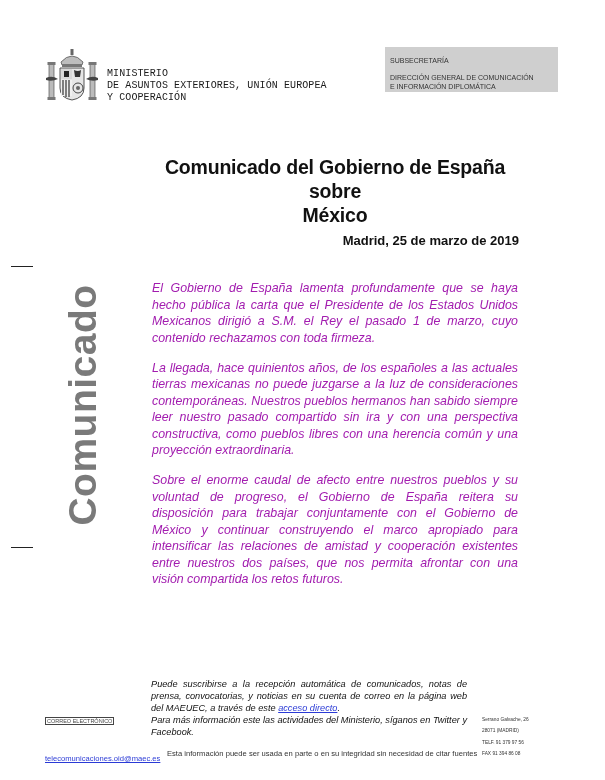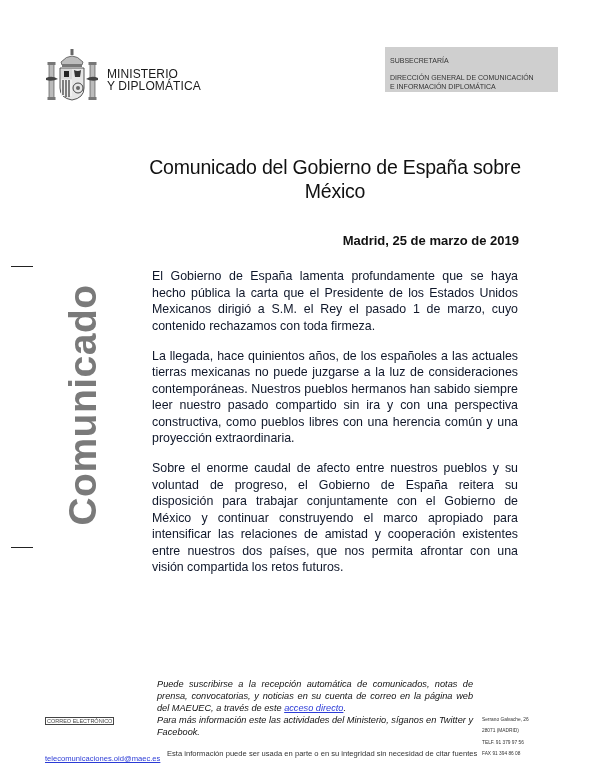--- a/index.html
+++ b/index.html
@@ -1,31 +1,31 @@
 <!DOCTYPE html>
 <html><head>
 <meta charset="utf-8">
 <style>
   html, body { margin: 0; padding: 0; background: #ffffff; }
   body { width: 605px; height: 780px; position: relative; overflow: hidden; font-family: "Liberation Sans", sans-serif; color: #111; }
   .abs { position: absolute; }
   .crest { left: 44px; top: 48px; width: 56px; height: 56px; }
-  .ministry { left: 107px; top: 68px; font-size: 12px; line-height: 12.2px; color: #1a1a1a; letter-spacing: 0.1px; }
+  .ministry { left: 107px; top: 68px; font-size: 10px; line-height: 12.2px; color: #1a1a1a; letter-spacing: 0.1px; font-family: Liberation Mono, monospace; }
   .ministry div { white-space: nowrap; }
   .greybox { left: 385px; top: 47px; width: 173px; height: 45px; background: #cfcfcf; }
   .gb-sub { position: absolute; left: 5px; top: 10px; font-size: 7px; color: #333; white-space: nowrap; }
   .gb-dir { position: absolute; left: 5px; top: 27px; font-size: 7px; line-height: 8.6px; color: #333; white-space: nowrap; }
-  .title { left: 140px; top: 155px; width: 390px; text-align: center; font-weight: normal; font-size: 19.5px; line-height: 24px; color: #111; letter-spacing: -0.2px; }
+  .title { left: 140px; top: 155px; width: 390px; text-align: center; font-weight: bold; font-size: 19.5px; line-height: 24px; color: #111; letter-spacing: -0.2px; }
   .date { right: 86px; top: 233px; font-weight: bold; font-size: 13px; color: #111; white-space: nowrap; }
   .side-line { left: 11px; width: 22px; height: 1.2px; background: #222; }
   .vertical { left: 58px; top: 285px; width: 50px; height: 240px; }
   .vertical span { position: absolute; left: 50%; top: 50%; transform: translate(-50%,-50%) rotate(-90deg); font-weight: bold; font-size: 39px; color: #7a7a7a; white-space: nowrap; letter-spacing: 0.5px; }
-  .body-text { left: 152px; top: 268px; width: 366px; font-size: 12.4px; line-height: 16.5px; color: #0f172a; text-align: justify; }
+  .body-text { left: 152px; top: 280px; width: 366px; font-size: 12.4px; line-height: 16.5px; color: #a21caf; text-align: justify; font-style: italic; }
   .body-text p { margin: 0 0 13.5px 0; }
-  .footer-note { left: 157px; top: 678px; width: 316px; font-size: 9.2px; line-height: 12.1px; font-style: italic; color: #111; text-align: justify; }
+  .footer-note { left: 151px; top: 678px; width: 316px; font-size: 9.2px; line-height: 12.1px; font-style: italic; color: #111; text-align: justify; }
   .footer-note a { color: #2a3ad6; text-decoration: underline; }
   .email-label { left: 45px; top: 717px; font-size: 5.5px; color: #444; border: 0.8px solid #444; padding: 0 1px; white-space: nowrap; }
   .email-link { left: 45px; top: 734px; font-size: 7.6px; color: #2a3ad6; text-decoration: underline; white-space: nowrap; margin-top: 20px; }
   .address { left: 482px; top: 714px; font-size: 4.8px; line-height: 11.3px; color: #333; white-space: nowrap; }
   .disclaimer { left: 167px; top: 749px; font-size: 7.6px; color: #333; white-space: nowrap; }
 </style>
 </head>
 <body>
 
 <div class="abs crest">
@@ -52,21 +52,22 @@
     <rect x="46" y="16" width="5" height="34" fill="#bbb" stroke="#555" stroke-width="0.7"></rect>
     <rect x="44.5" y="14" width="8" height="3" fill="#777"></rect>
     <rect x="44.5" y="49" width="8" height="3" fill="#777"></rect>
     <path d="M2 30 Q8 27 14 31 Q8 34 2 32" fill="#444"></path>
     <path d="M54 30 Q48 27 42 31 Q48 34 54 32" fill="#444"></path>
   </svg>
 </div>
 
 <div class="abs ministry">
   <div>MINISTERIO</div>
-  <div>Y DIPLOMÁTICA</div>
+  <div>DE ASUNTOS EXTERIORES, UNIÓN EUROPEA</div>
+  <div>Y COOPERACIÓN</div>
 </div>
 
 <div class="abs greybox">
   <div class="gb-sub">SUBSECRETARÍA</div>
   <div class="gb-dir">
     <div>DIRECCIÓN GENERAL DE COMUNICACIÓN</div>
     <div>E INFORMACIÓN DIPLOMÁTICA</div>
   </div>
 </div>
 

